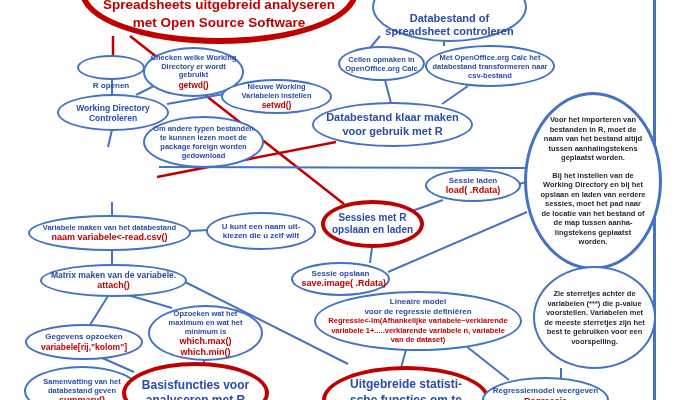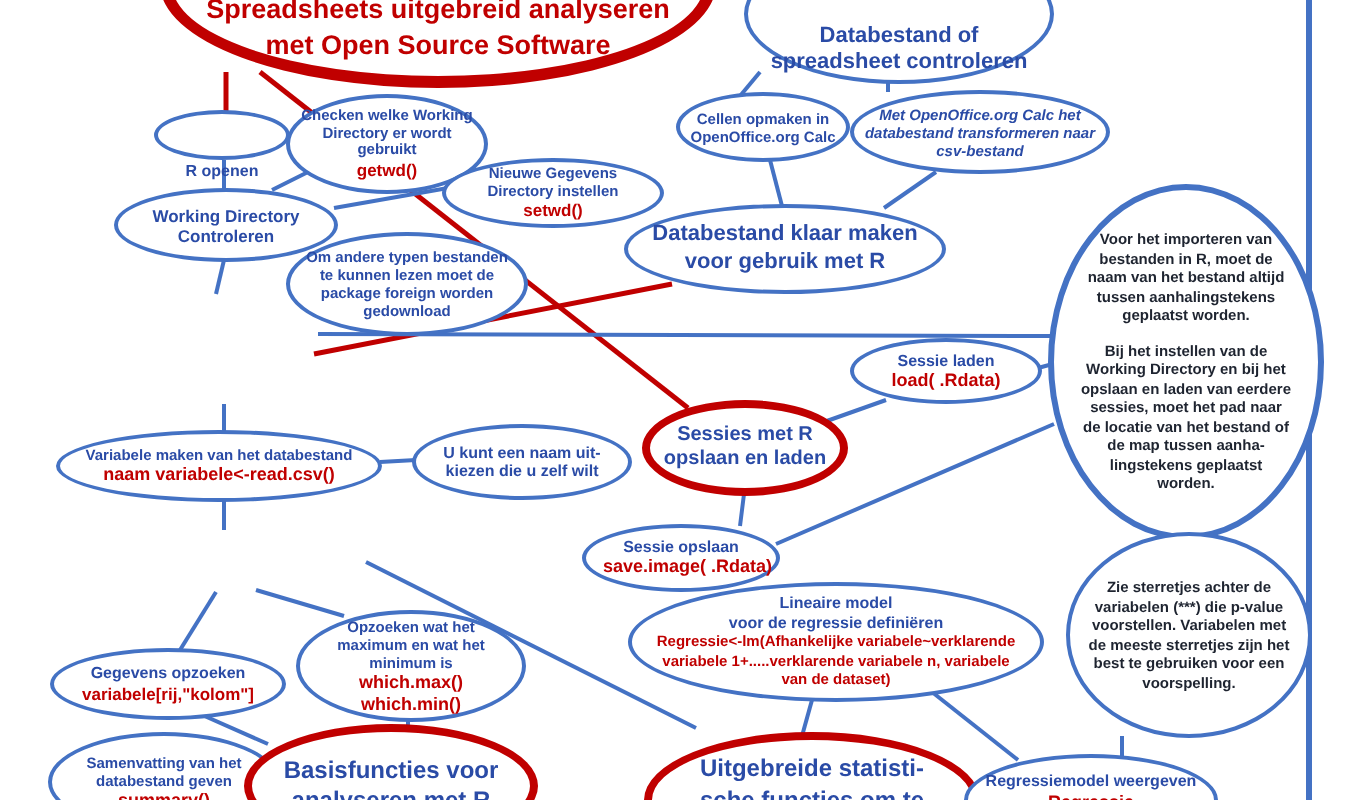--- a/index.html
+++ b/index.html
@@ -86,34 +86,34 @@
 
   <div class="node b-blue" style="left:143px;top:47px;width:101px;height:50px;">
     <div class="txt" style="padding:0 4px;">
       <span class="t-blue" style="font-size:7.5px;line-height:8.5px;">Checken welke Working Directory er wordt gebruikt</span>
       <span class="t-red" style="font-size:8.5px;line-height:10px;">getwd()</span>
     </div>
   </div>
 
   <div class="node b-blue" style="left:221px;top:79px;width:111px;height:35px;">
     <div class="txt" style="padding:0 8px;">
-      <span class="t-blue" style="font-size:7.5px;line-height:8.5px;">Nieuwe Gegevens Directory instellen</span>
+      <span class="t-blue" style="font-size:7.5px;line-height:8.5px;">Nieuwe Working Variabelen instellen</span>
       <span class="t-red" style="font-size:8.5px;line-height:10px;">setwd()</span>
     </div>
   </div>
 
   <div class="node b-blue" style="left:338px;top:46px;width:87px;height:35px;">
     <div class="txt" style="padding:0 3px;">
         <span class="t-blue" style="font-size:7.5px;line-height:9px;">Cellen opmaken in OpenOffice.org Calc</span>
       </div>
   </div>
 
   <div class="node b-blue" style="left:425px;top:45px;width:130px;height:42px;">
     <div class="txt" style="padding:0 5px;">
-        <span class="t-blue" style="font-size:7.5px;line-height:9px;font-style:italic;">Met OpenOffice.org Calc het databestand transfor­meren naar csv-bestand</span>
+        <span class="t-blue" style="font-size:7.5px;line-height:9px;">Met OpenOffice.org Calc het databestand transfor­meren naar csv-bestand</span>
       </div>
   </div>
 
   <div class="node b-blue" style="left:57px;top:94px;width:112px;height:37px;">
     <div class="txt" style="padding:0 6px;">
         <span class="t-blue" style="font-size:8.5px;line-height:10px;">Working Directory Controleren</span>
       </div>
   </div>
 
   <div class="node b-blue" style="left:143px;top:116px;width:121px;height:52px;">
@@ -162,20 +162,26 @@
       </div>
   </div>
 
   <div class="node b-blue" style="left:291px;top:262px;width:99px;height:34px;">
     <div class="txt" style="padding:0 2px;">
       <span class="t-blue" style="font-size:8px;line-height:9px;">Sessie opslaan</span>
       <span class="t-red" style="font-size:9px;line-height:11px;text-align:right;">save.image( .Rdata)</span>
     </div>
   </div>
 
+  <div class="node b-blue" style="left:40px;top:264px;width:147px;height:33px;">
+    <div class="txt" style="padding:0 4px;">
+      <span class="t-blue" style="font-size:8.5px;line-height:9.5px;">Matrix maken van de variabele.</span>
+      <span class="t-red" style="font-size:9px;line-height:10px;">attach()</span>
+    </div>
+  </div>
 
   <div class="node b-blue" style="left:314px;top:291px;width:208px;height:60px;">
     <div class="txt" style="padding:0 10px;">
       <span class="t-blue pre" style="font-size:8px;line-height:9.5px;">Lineaire model
 voor de regressie definiëren</span>
       <span class="t-red" style="font-size:7.5px;line-height:9.5px;">Regressie&lt;-lm(Afhankelijke variabele~verklarende variabele 1+.....verklarende variabele n, variabele van de dataset)</span>
     </div>
   </div>
 
   <div class="node b-blue" style="left:533px;top:266px;width:123px;height:103px;">

